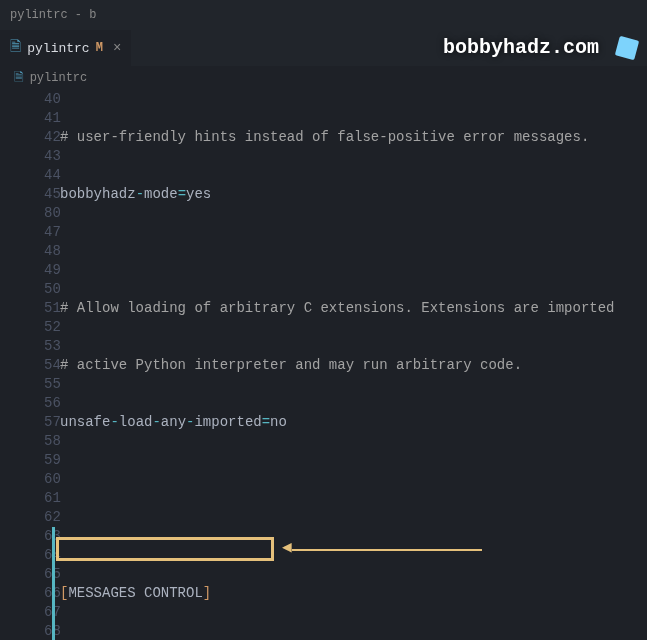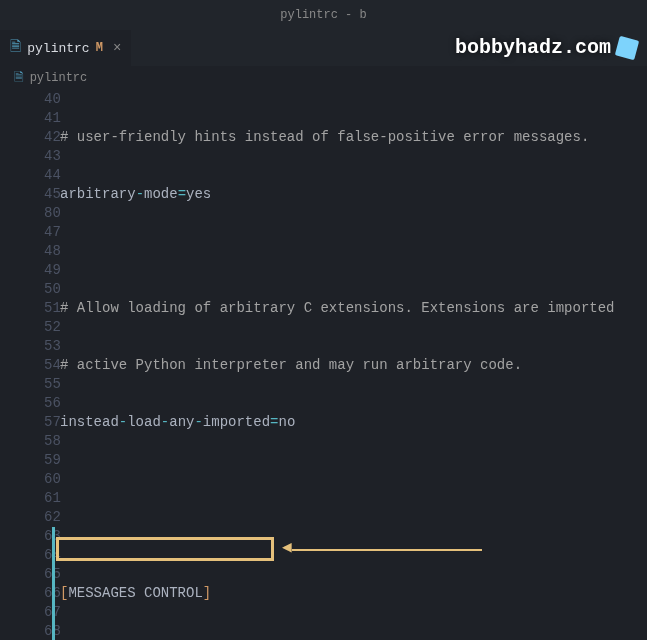--- a/index.html
+++ b/index.html
@@ -10,21 +10,21 @@
   font-size: 14px;
   width: 647px;
   height: 640px;
   overflow: hidden;
   position: relative;
 }
 .titlebar {
   height: 30px;
   background: #21252b;
   display: flex;
-  justify-content: center;
+  justify-content: flex-start;
   align-items: center;
   padding: 0 10px;
   color: #888;
   font-size: 12px;
 }
 .tabs {
   height: 36px;
   background: #21252b;
   display: flex;
   align-items: center;
@@ -58,21 +58,21 @@
   position: absolute;
   top: 36px;
   right: 10px;
   font-size: 20px;
   font-weight: bold;
   color: #fff;
   text-shadow: 0 0 6px rgba(0,0,0,0.7);
   z-index: 100;
   display: flex;
   align-items: center;
-  gap: 6px;
+  gap: 18px;
 }
 .watermark .cube {
   width: 20px;
   height: 20px;
   background: #7dd3fc;
   display: inline-block;
   transform: rotate(15deg);
   border-radius: 2px;
 }
 .breadcrumb {
@@ -190,25 +190,25 @@
     <div class="ln">62</div>
     <div class="ln">63</div>
     <div class="ln">64</div>
     <div class="ln">65</div>
     <div class="ln">66</div>
     <div class="ln">67</div>
     <div class="ln">68</div>
   </div>
   <div class="code">
     <div class="line"><span class="comment"># user-friendly hints instead of false-positive error messages.</span></div>
-    <div class="line"><span class="key">arbitrary</span><span class="eq">-</span><span class="key">mode</span><span class="eq">=</span><span class="key">yes</span></div>
+    <div class="line"><span class="key">bobbyhadz</span><span class="eq">-</span><span class="key">mode</span><span class="eq">=</span><span class="key">yes</span></div>
     <div class="line"></div>
     <div class="line"><span class="comment"># Allow loading of arbitrary C extensions. Extensions are imported</span></div>
     <div class="line"><span class="comment"># active Python interpreter and may run arbitrary code.</span></div>
-    <div class="line"><span class="key">instead</span><span class="eq">-</span><span class="key">load</span><span class="eq">-</span><span class="key">any</span><span class="eq">-</span><span class="key">imported</span><span class="eq">=</span><span class="key">no</span></div>
+    <div class="line"><span class="key">unsafe</span><span class="eq">-</span><span class="key">load</span><span class="eq">-</span><span class="key">any</span><span class="eq">-</span><span class="key">imported</span><span class="eq">=</span><span class="key">no</span></div>
     <div class="line"></div>
     <div class="line"></div>
     <div class="line"><span class="bracket">[</span><span class="key">MESSAGES CONTROL</span><span class="bracket">]</span></div>
     
     
     
     
     
     
     

